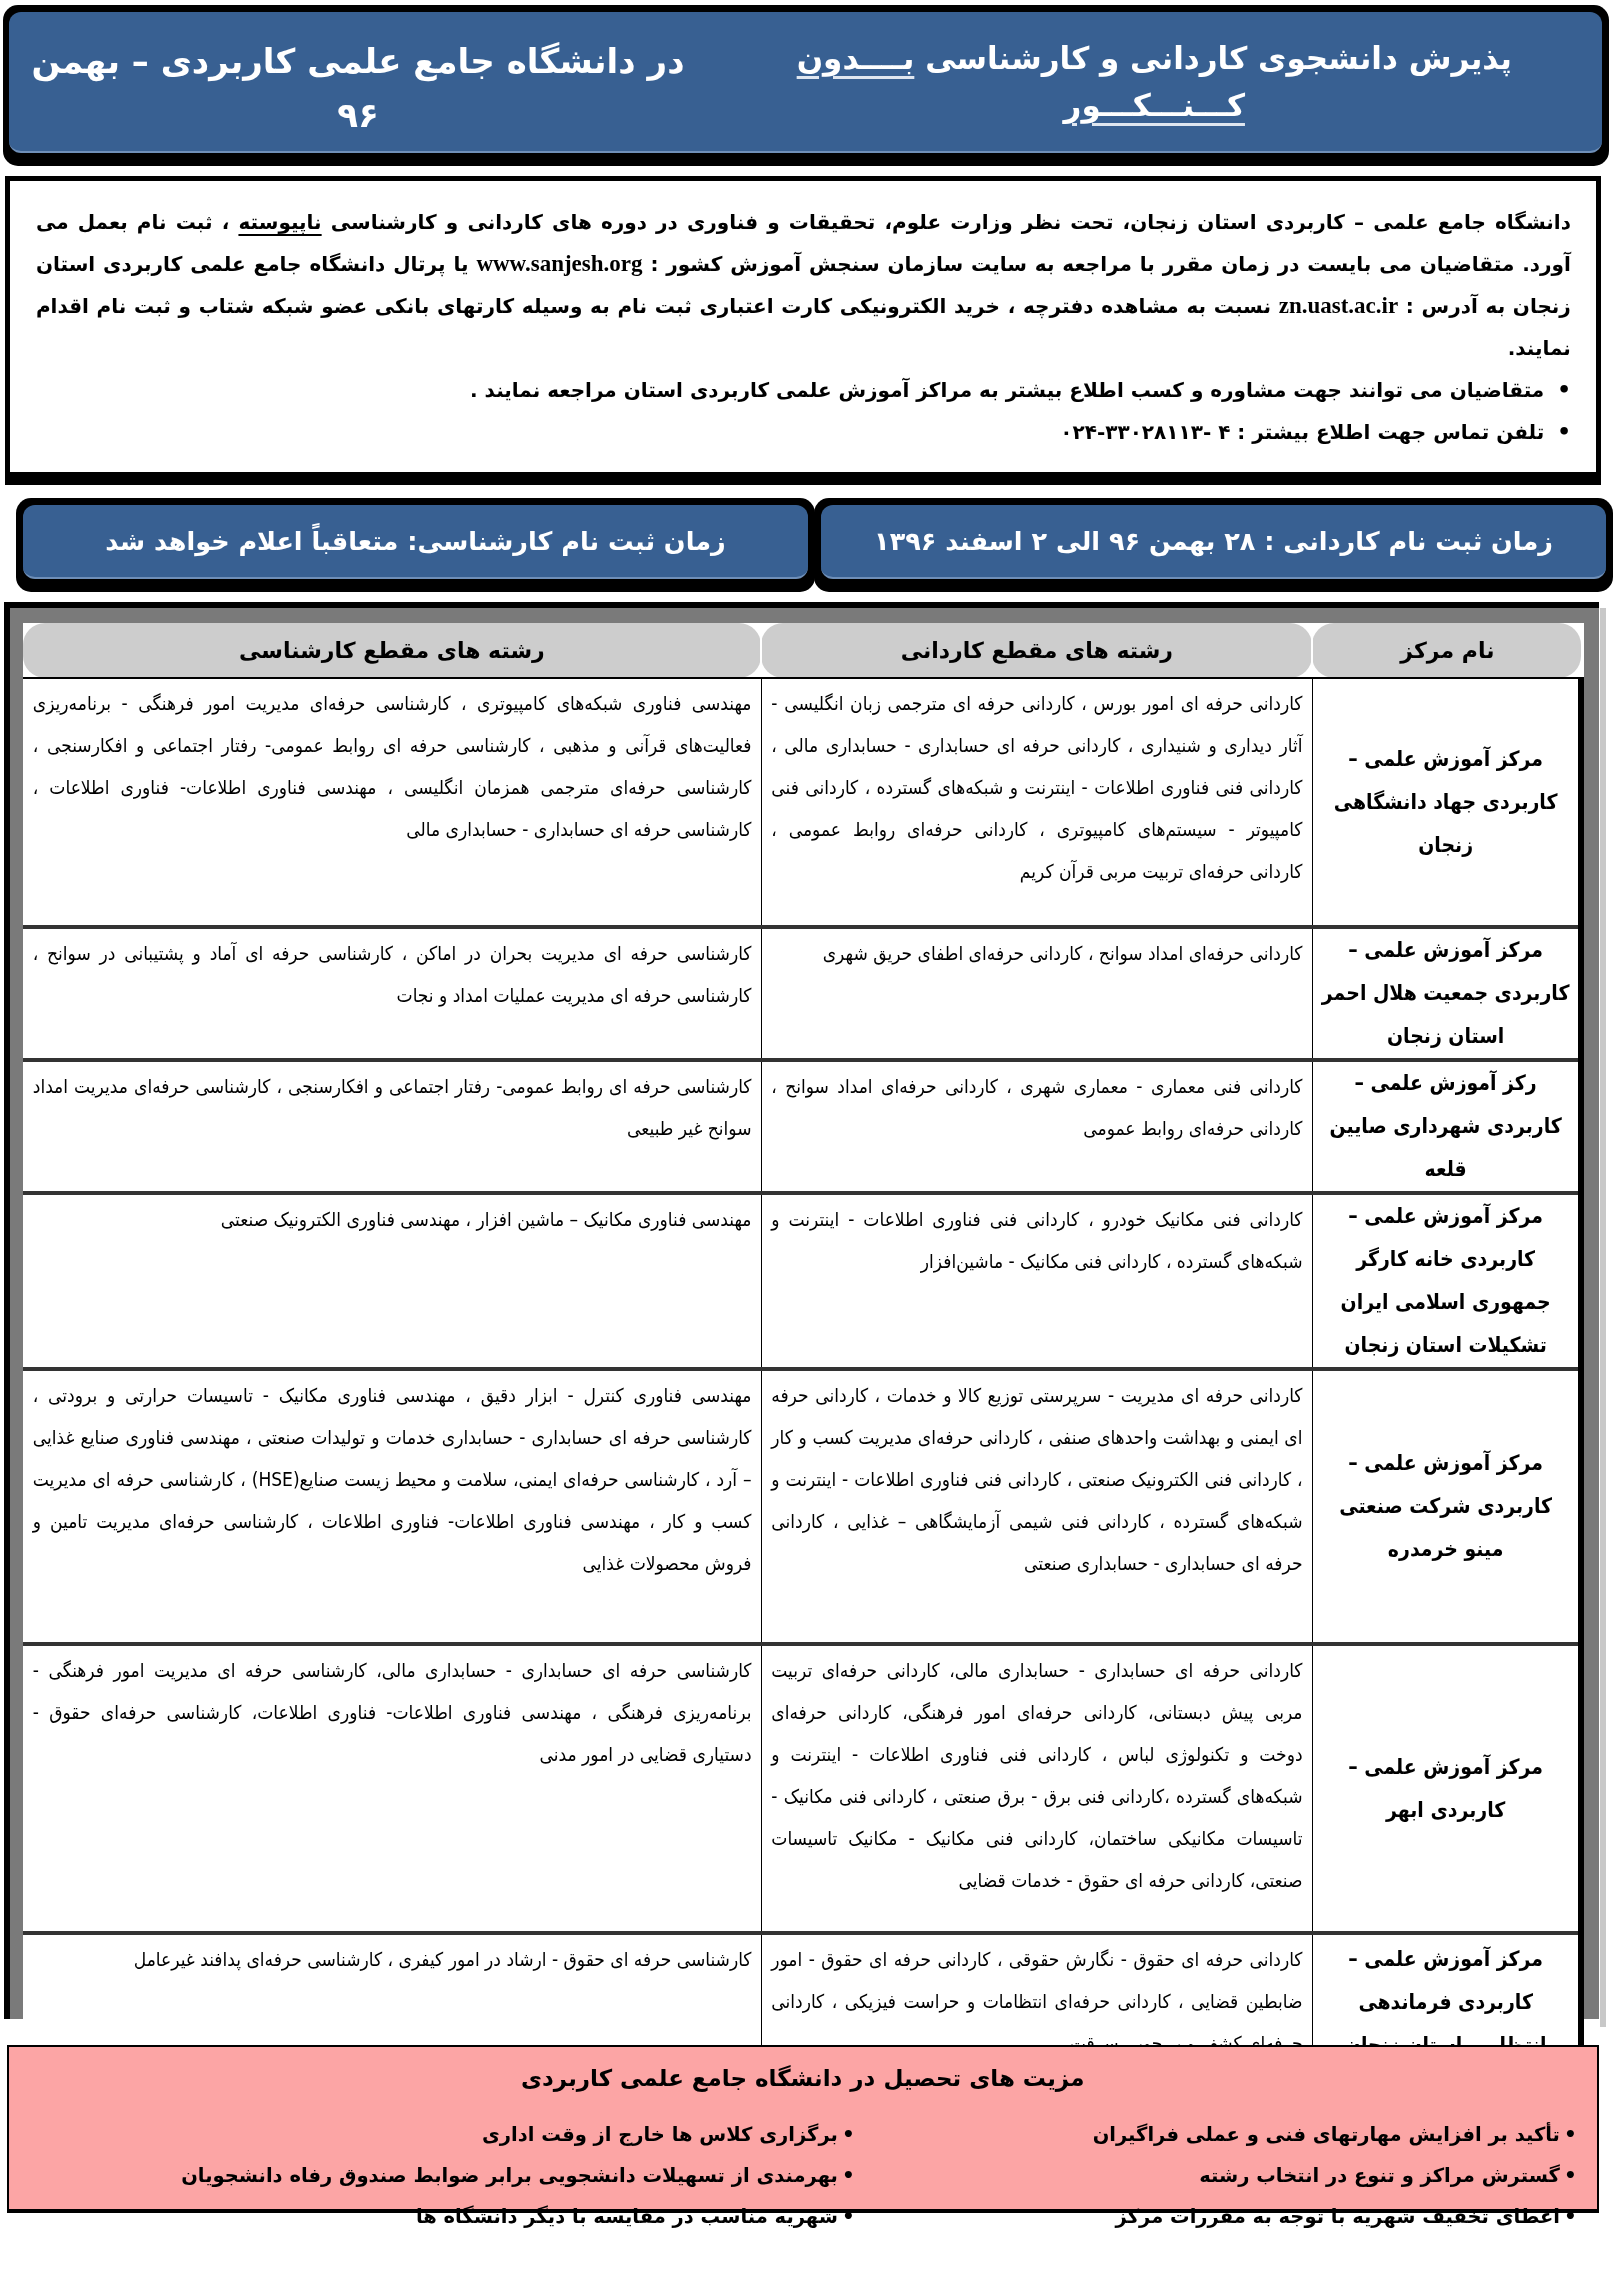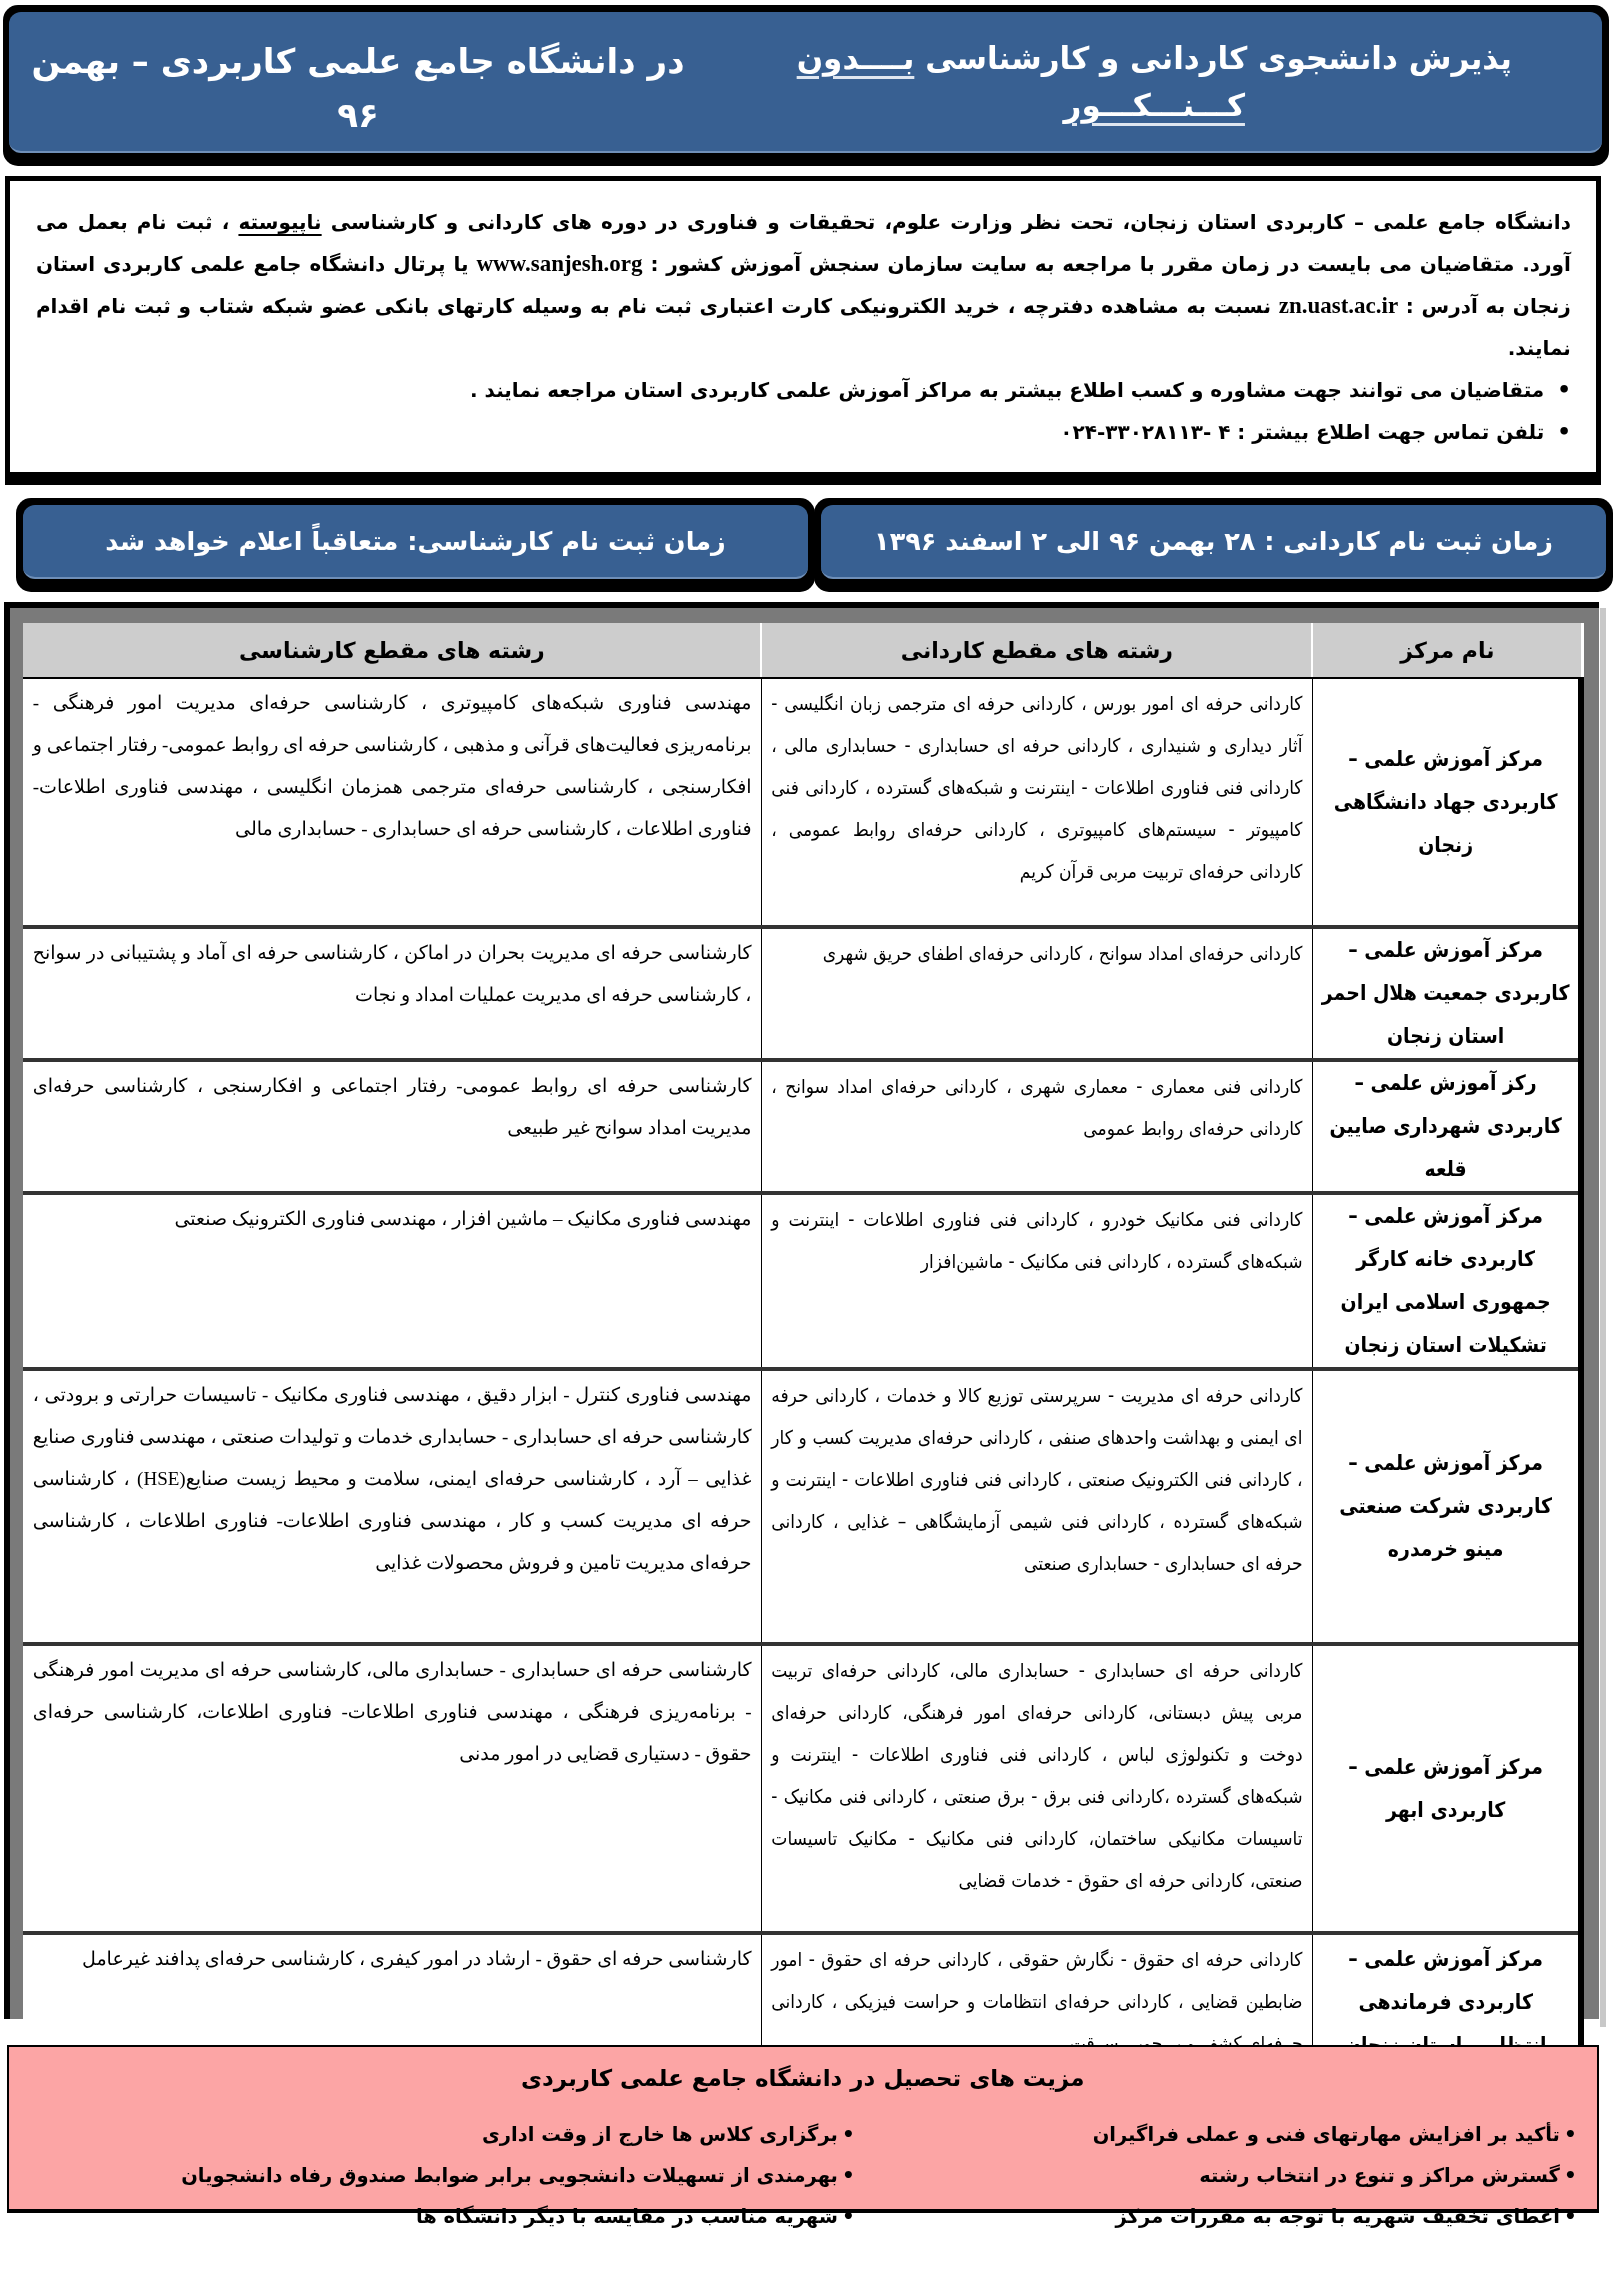--- a/index.html
+++ b/index.html
@@ -46,37 +46,37 @@
   }
   #table-wrap::after {
     content: ""; position: absolute; right: -6.7px; top: 0; bottom: -8px; width: 5.4px; background: #c8c8c8;
   }
   table.majors {
     position: absolute; left: 13.4px; top: 15px; width: 1557px;
     border-collapse: collapse; background: #fff; table-layout: fixed;
   }
   table.majors th {
     background: #cdcdcd; height: 52px; font-size: 22px; font-weight: bold;
-    border-left: 2.7px solid #fff; border-bottom: 2px solid #000; text-align: center;
+    border-left: 2.7px solid #fff; border-bottom: 2px solid #000; text-align: center; border-radius: 22px;
   }
   table.majors th:last-child { border-left: none; }
   table.majors td {
     border-left: 1.3px solid #000; border-bottom: 4px solid #333;
     vertical-align: middle; padding: 2.7px 9.4px 5.4px 9.4px;
     font-size: 19px; line-height: 42px; text-align: justify;
     font-family: "DejaVu Sans Condensed", "DejaVu Sans", sans-serif;
   }
   table.majors td:last-child { border-left: none; }
   table.majors tr:last-child td { border-bottom: none; }
   table.majors td.center-name {
     font-weight: bold; font-size: 21px; text-align: center; line-height: 43px;
     border-right: 6.7px solid #000; padding: 0 5.4px;
   }
   table.majors td.kardani { vertical-align: top; }
-  table.majors td.karshenasi { vertical-align: top; font-family: Liberation Serif, serif; }
+  table.majors td.karshenasi { vertical-align: top; }
 
   #benefits {
     position: absolute; left: 6.7px; top: 2045px; width: 1592px; height: 168px;
     background: #fca5a5; border: 2.7px solid #000; border-bottom-width: 4px; box-sizing: border-box;
   }
   #benefits .b-title {
     position: absolute; left: 0; right: 0; top: 17.5px; text-align: center;
     font-size: 23px; font-weight: bold;
   }
   #benefits .col { position: absolute; top: 67px; }

